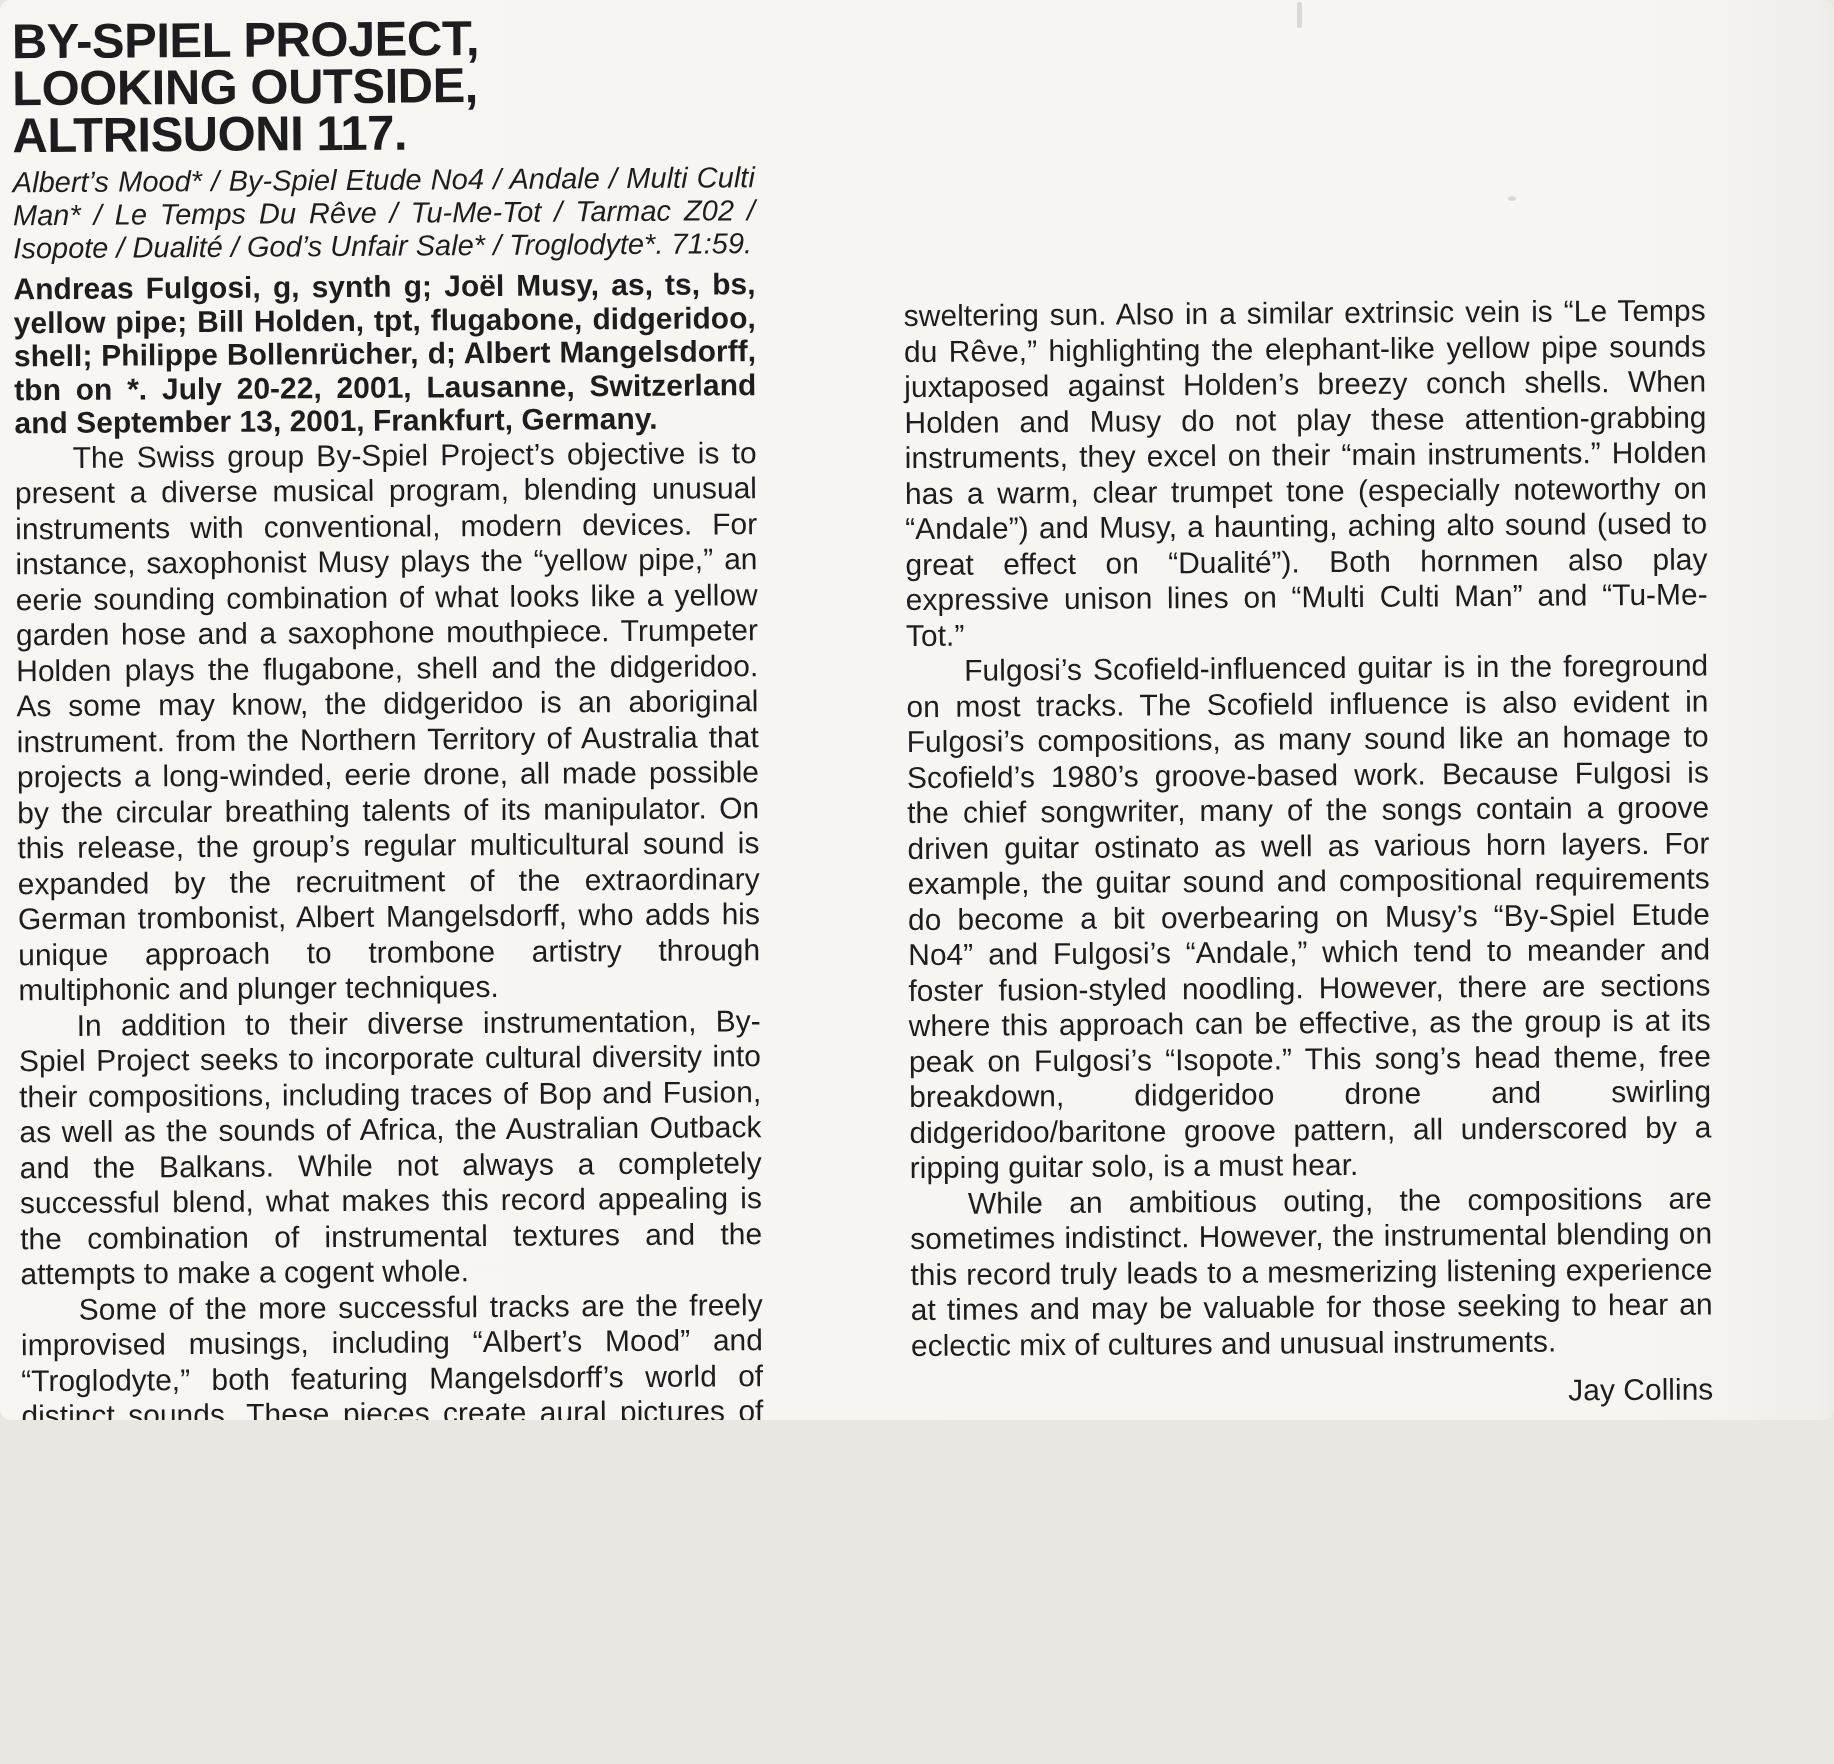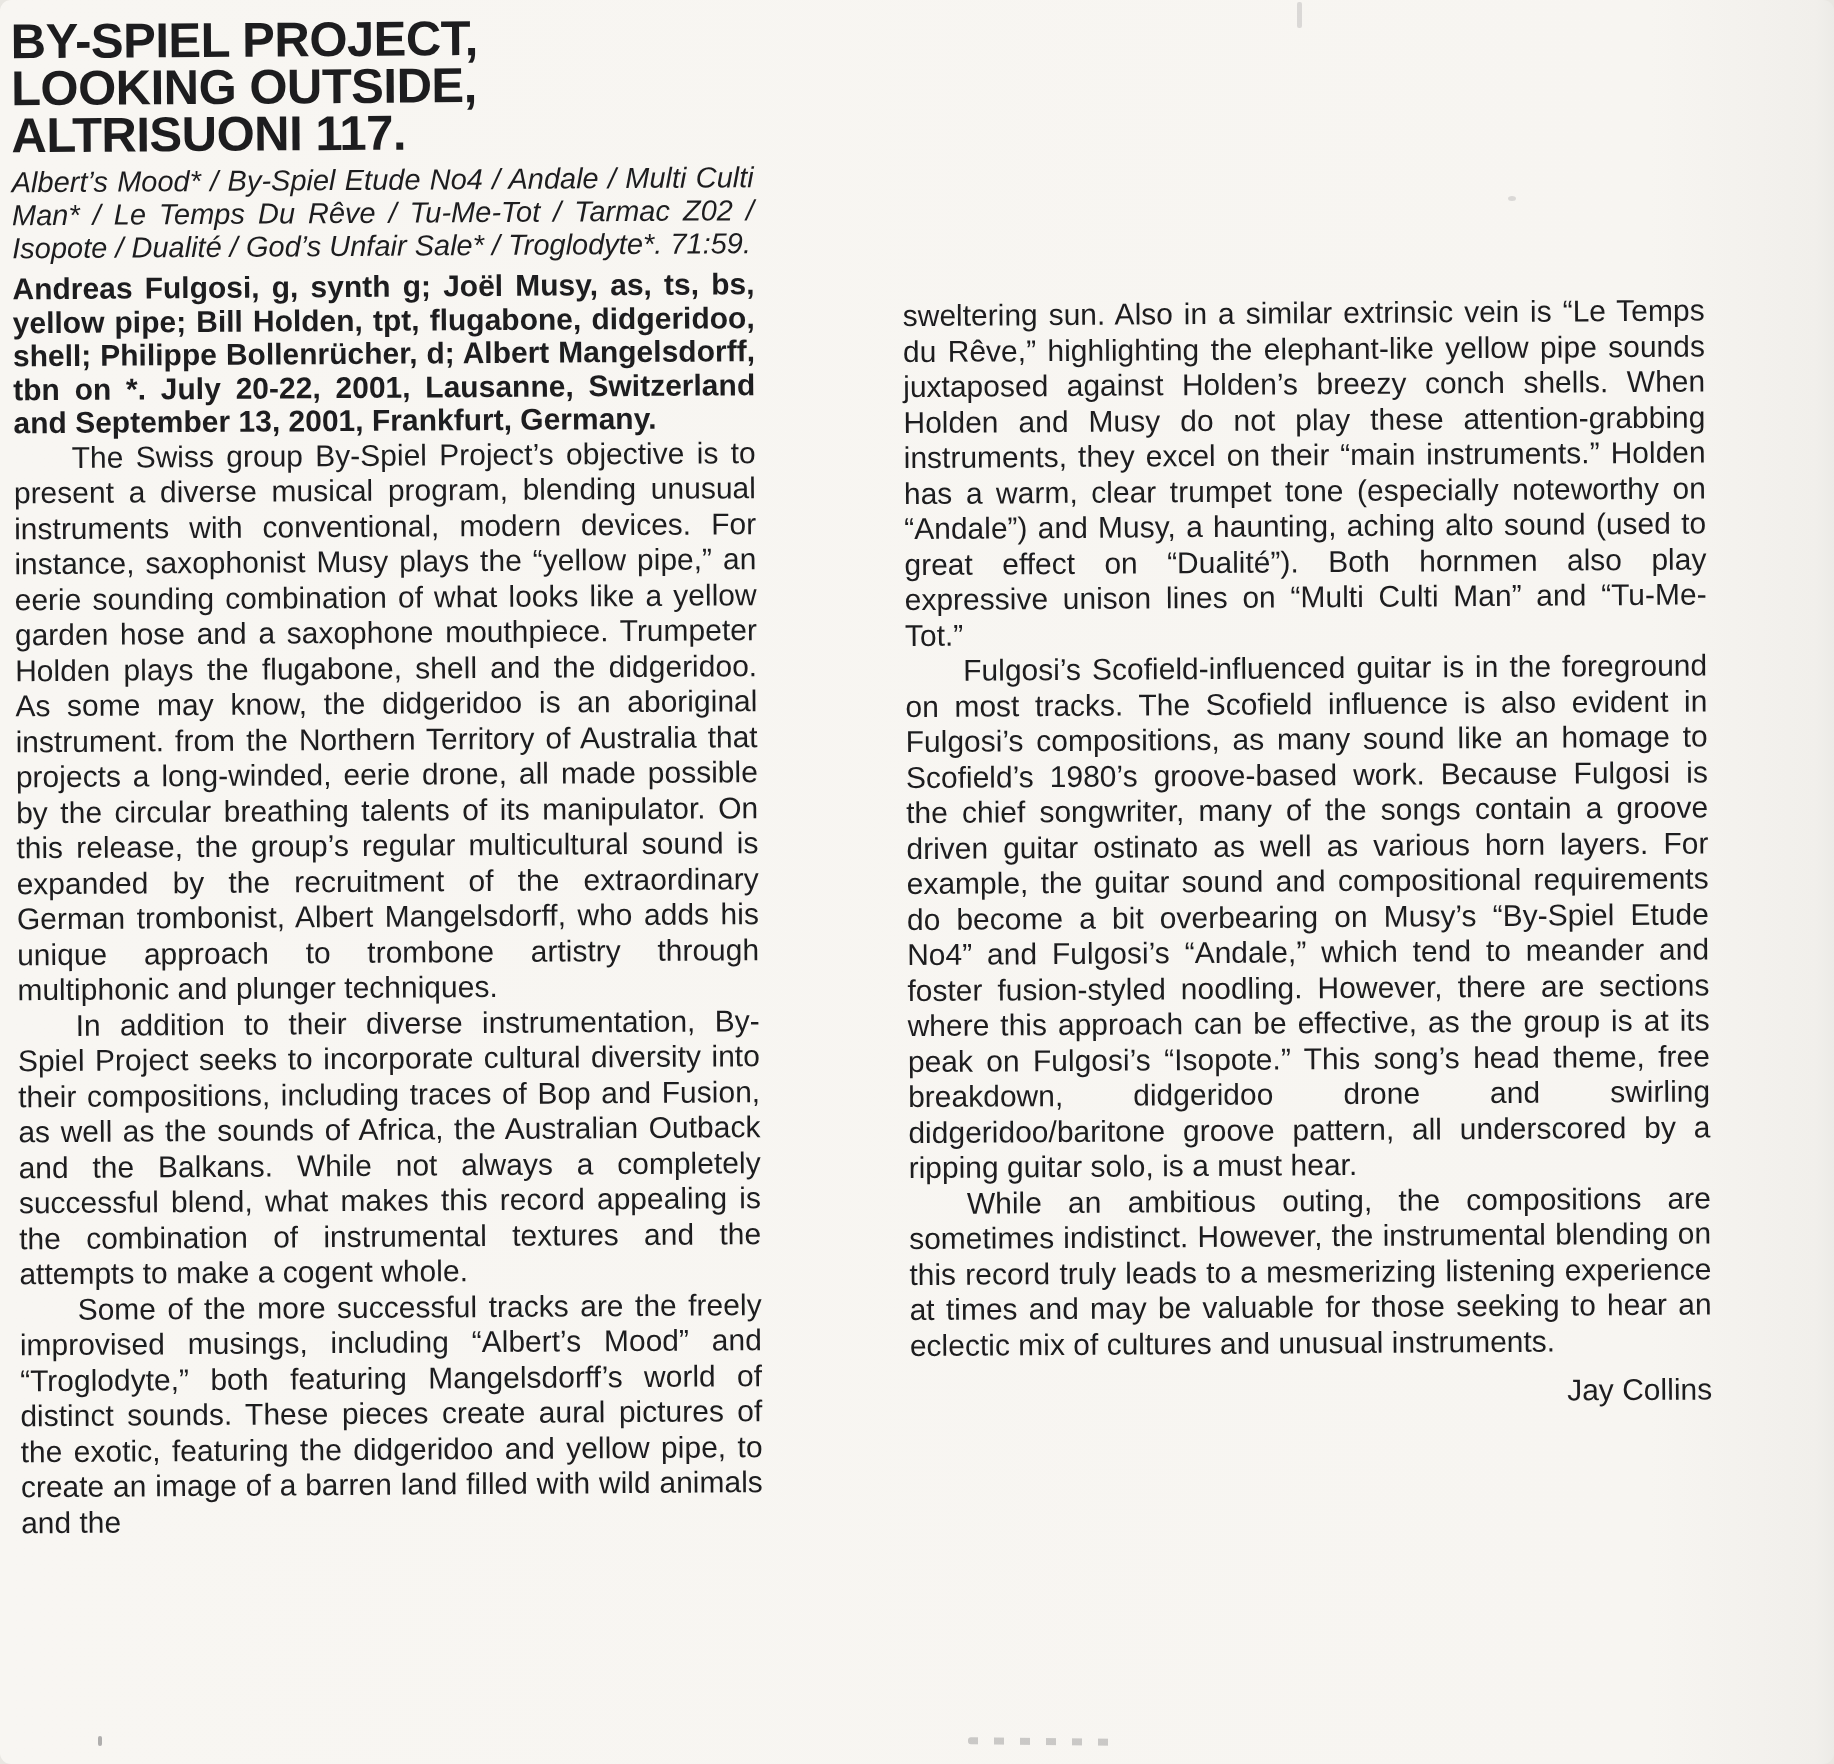--- a/index.html
+++ b/index.html
@@ -1,20 +1,20 @@
 <!DOCTYPE html>
 <html><head>
 <meta charset="utf-8">
 <style>
   html, body { margin: 0; padding: 0; }
   body { background: #e9e7e2; }
   .sheet {
     position: relative;
     width: 1834px;
-    height: 1764px;
+    height: 1420px;
     overflow: hidden;
     background: linear-gradient(90deg, #f8f6f2 0%, #f7f5f1 90%, #f1efeb 99%, #ecebe7 100%);
     color: #1d1d1f;
     font-family: "Liberation Sans", sans-serif;
     border-radius: 11px;
   }
   .sheet-content {
     position: absolute;
     inset: 0;
     transform: rotate(-0.4deg);

